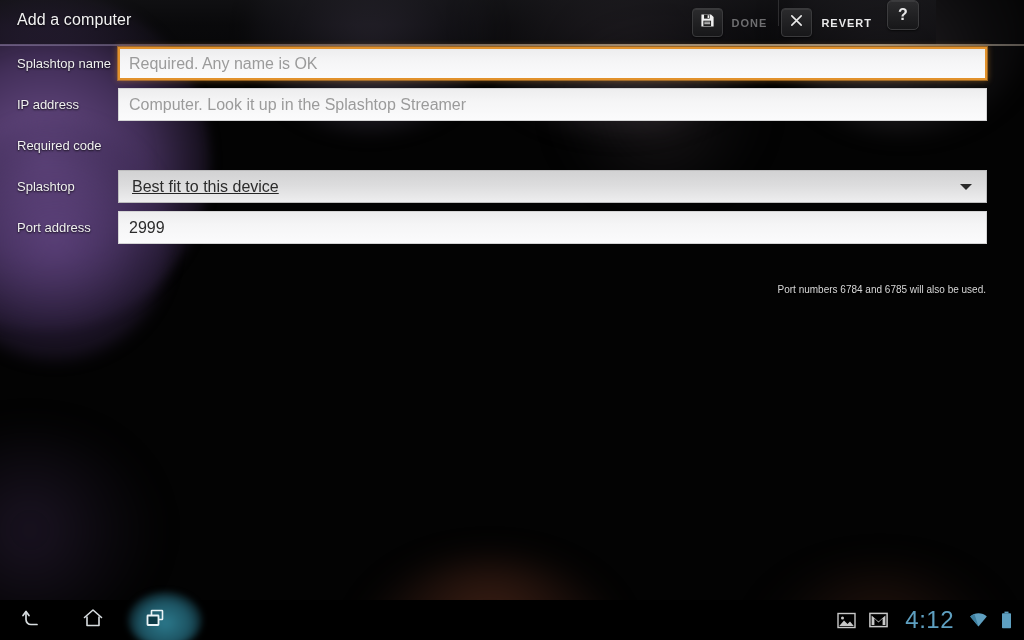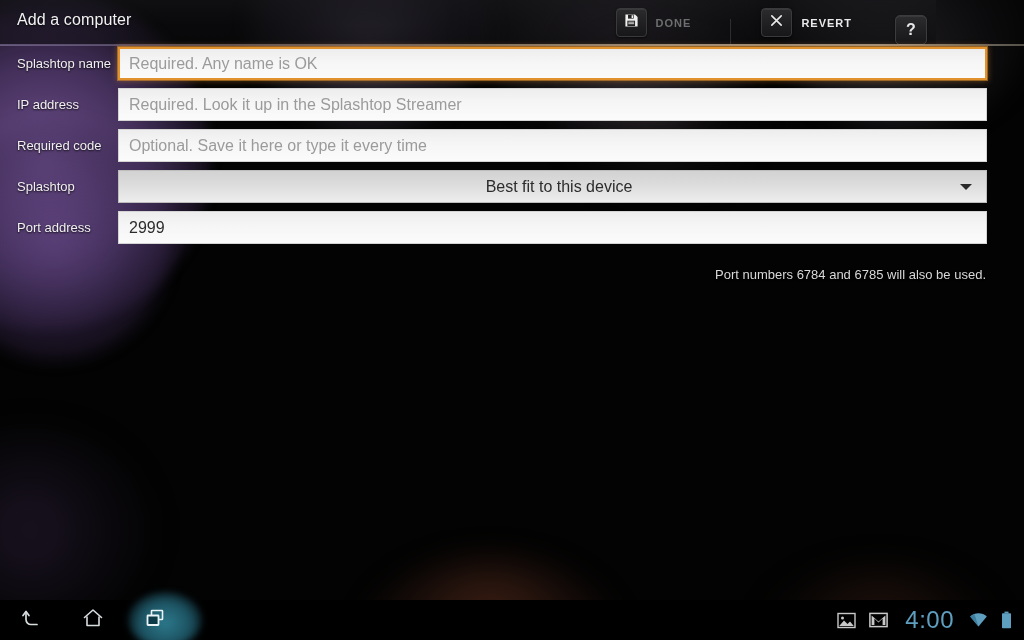--- a/index.html
+++ b/index.html
@@ -109,25 +109,24 @@
     left: 17px; top: 11px;
     font-size: 16px;
     color: #f2f2f2;
     letter-spacing: 0.1px;
     text-shadow: 0 1px 2px rgba(0,0,0,0.8);
     white-space: nowrap;
   }
 
   .ab-actions {
     position: absolute;
-    right: 0; top: 0;
+    right: 8px; top: 0;
     height: 45px;
     display: flex;
-    align-items: flex-end;
-    gap: 28px;
+    align-items: flex-start;
   }
   .ab-group {
     display: flex;
     align-items: center;
     height: 45px;
     padding: 0 0px;
   }
   .ab-sep {
     width: 1px; height: 26px;
     background: rgba(255,255,255,0.13);
@@ -210,40 +209,41 @@
     border: 2px solid #e2922c;
     box-shadow: 0 0 0 1px rgba(226,146,44,0.55), 0 0 6px 1px rgba(226,146,44,0.40);
     padding-left: 9px;
   }
   .field .ph { color: #9b9b9b; }
   .field .val { color: #2c2c2c; }
 
   .field.select {
     background: linear-gradient(to bottom, #d2d2d3 0%, #dcdcdd 45%, #eeeeef 100%);
     border: 1px solid #bdbdbe;
-    justify-content: center;
+    justify-content: flex-start;
     padding-left: 13px;
     color: #262626;
+    text-decoration: underline;
   }
   .caret {
     position: absolute;
     right: 14px;
     top: 50%;
     margin-top: -3px;
     width: 0; height: 0;
     border-left: 6px solid transparent;
     border-right: 6px solid transparent;
     border-top: 6px solid #2a2a2a;
   }
 
   .hint {
     position: absolute;
     right: 38px;
-    top: 220px;
-    font-size: 13px;
+    top: 237px;
+    font-size: 10px;
     color: #d8d8d8;
     text-shadow: 0 1px 2px rgba(0,0,0,0.9);
     white-space: nowrap;
   }
 
   
   .navbar {
     position: absolute;
     left: 0; bottom: 0;
     width: 1024px; height: 40px;
@@ -350,29 +350,26 @@
     <div class="row">
       <div class="lbl">Splashtop name</div>
       <div class="field focused">
         <span class="ph">Required. Any name is OK</span>
       </div>
     </div>
 
     <div class="row">
       <div class="lbl">IP address</div>
       <div class="field">
-        <span class="ph">Required. Look it up in the Splashtop Streamer</span>
+        <span class="ph">Computer. Look it up in the Splashtop Streamer</span>
       </div>
     </div>
 
     <div class="row">
       <div class="lbl">Required code</div>
-      <div class="field">
-        <span class="ph">Optional. Save it here or type it every time</span>
-      </div>
     </div>
 
     <div class="row">
       <div class="lbl">Splashtop</div>
       <div class="field select">
         <span class="val">Best fit to this device</span>
         <span class="caret"></span>
       </div>
     </div>
 
@@ -426,21 +423,21 @@
         </svg>
       </span>
 
       <span class="sysicon">
         <svg width="19" height="16" viewBox="0 0 19 16" aria-hidden="true">
           <rect x="0.9" y="1.4" width="17.2" height="13.2" stroke="#c8c8c8" stroke-width="1.5" fill="none"></rect>
           <path d="M2.6 3.4 L2.6 13 L5.4 13 L5.4 6.6 L9.5 10.4 L13.6 6.6 L13.6 13 L16.4 13 L16.4 3.4 L9.5 9.6 Z" fill="#c8c8c8"></path>
         </svg>
       </span>
 
-      <span class="clock">4:00</span>
+      <span class="clock">4:12</span>
 
       <span class="sysicon">
         <svg width="19" height="16" viewBox="0 0 19 16" aria-hidden="true">
           <path d="M9.5 14.5 L1.2 4.6 A12 12 0 0 1 17.8 4.6 Z" fill="#5e9fc0"></path>
           <path d="M9.5 14.5 L1.2 4.6 A12 12 0 0 1 5.5 2.2 L9.5 14.5 Z" fill="#3d7e9e"></path>
         </svg>
       </span>
 
       <span class="sysicon">
         <svg width="11" height="18" viewBox="0 0 11 18" aria-hidden="true">

